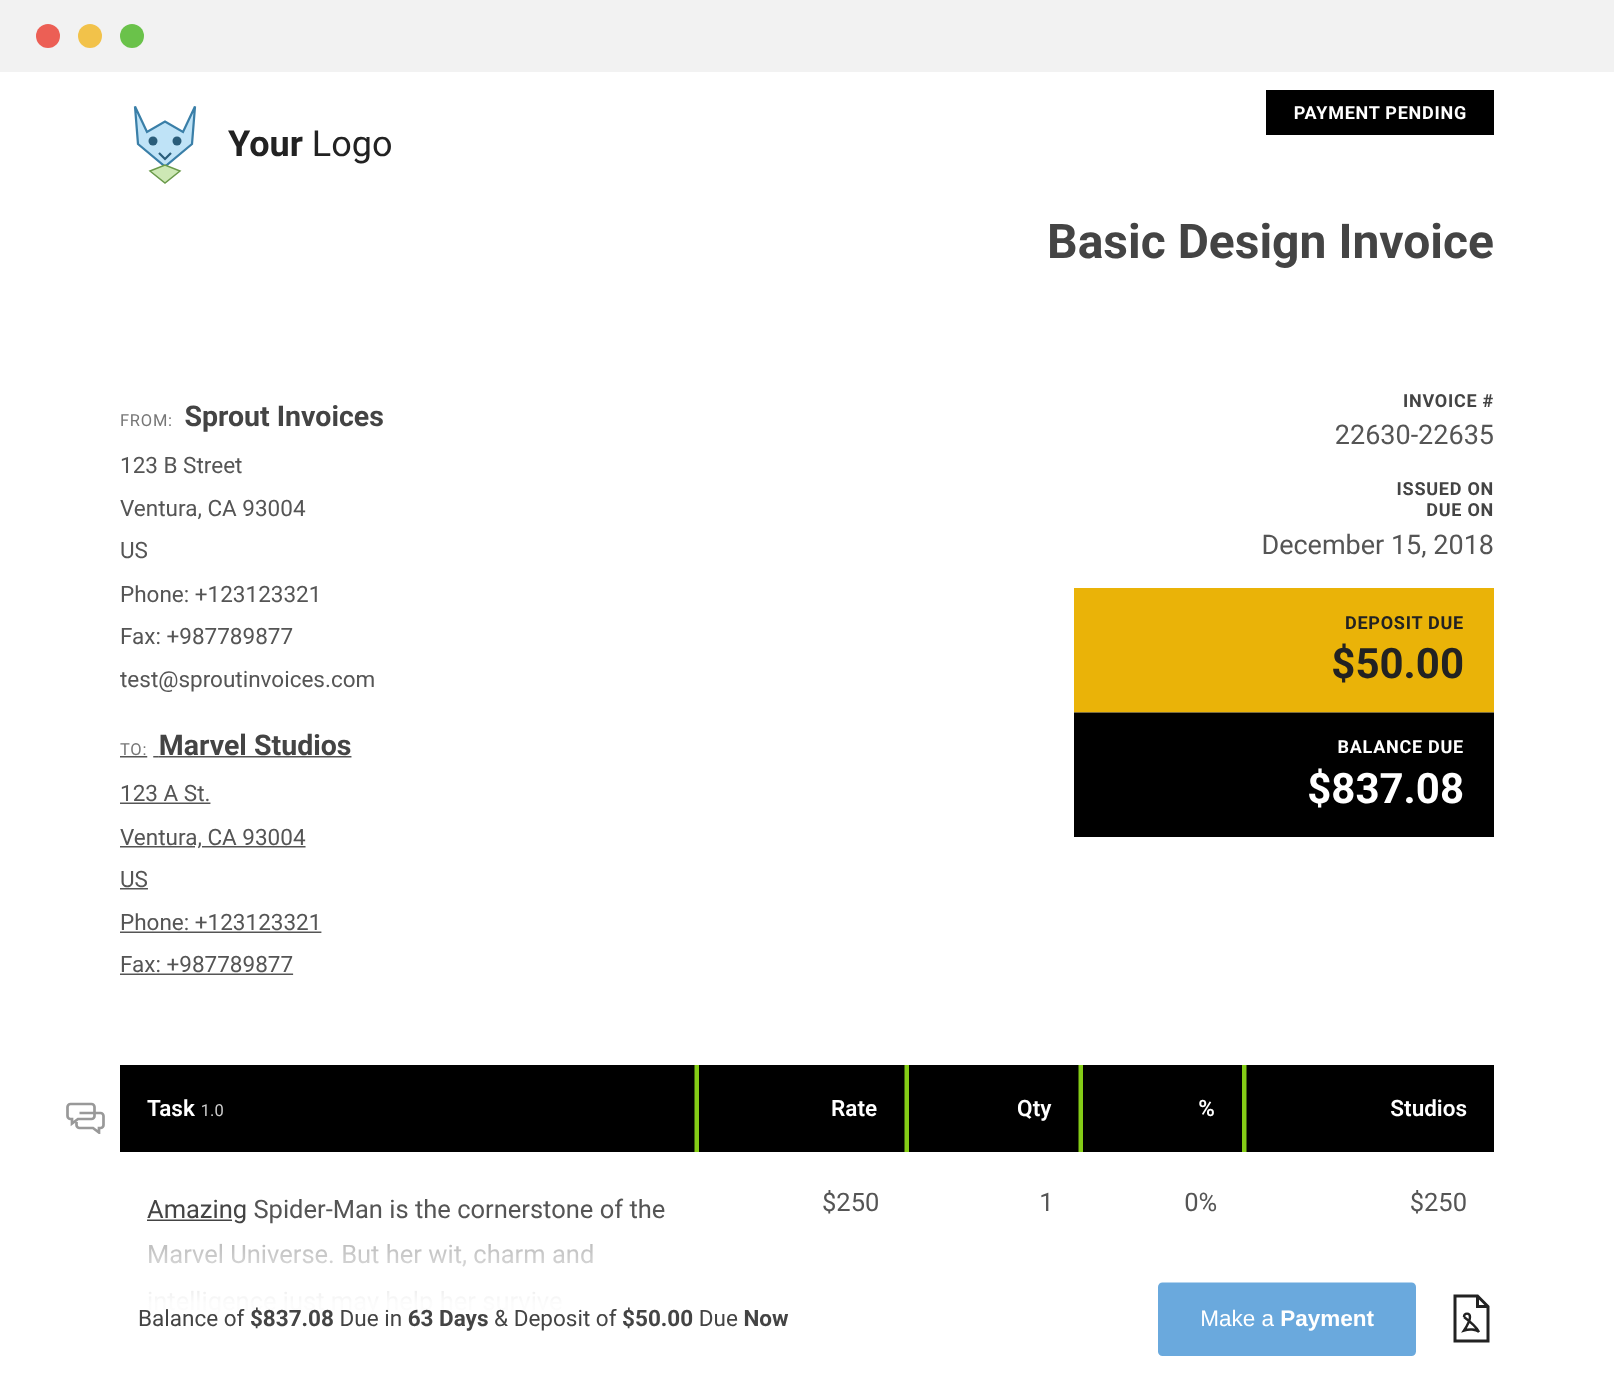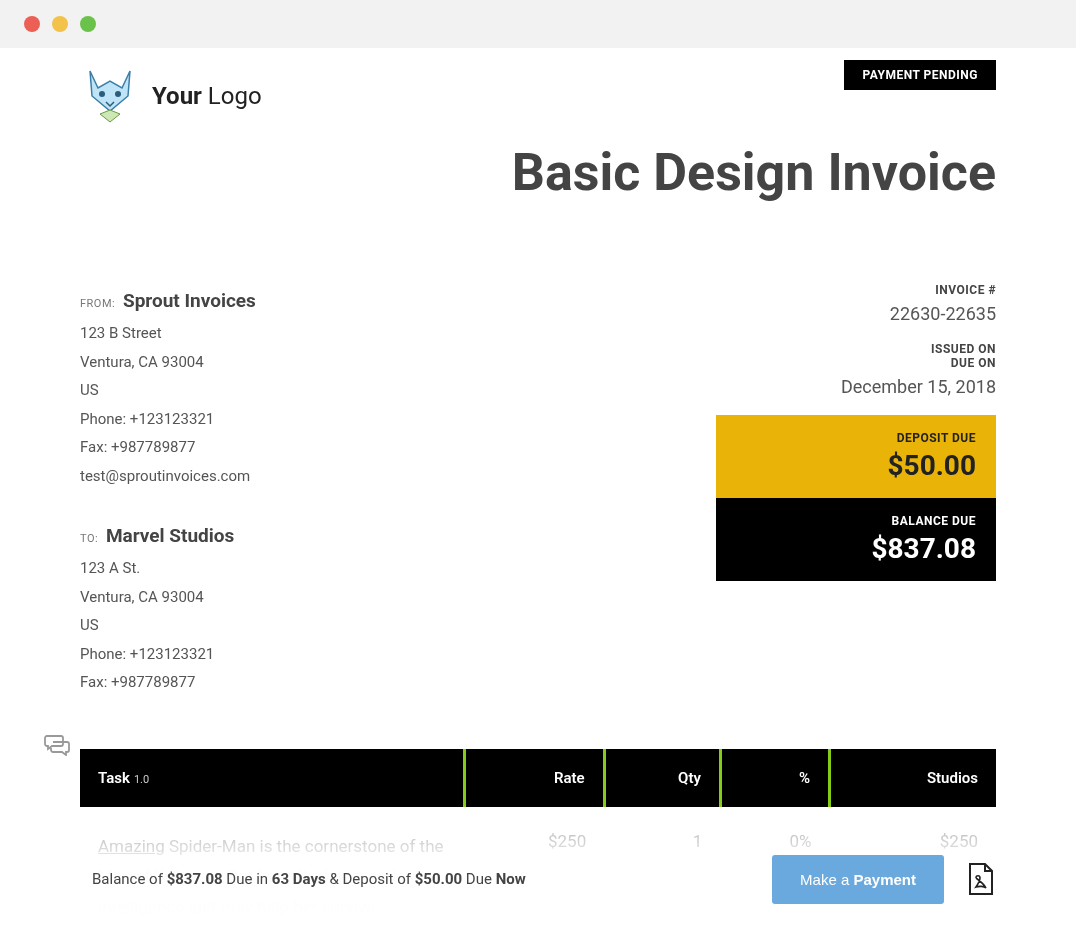--- a/index.html
+++ b/index.html
@@ -48,36 +48,36 @@
   .status-badge {
     background: #000;
     color: #fff;
     font-size: 12px;
     font-weight: 700;
     padding: 8px 18px;
     letter-spacing: 0.5px;
   }
   .invoice-title {
     text-align: right;
-    font-size: 52px;
+    font-size: 32px;
     font-weight: 700;
     color: #444;
     margin-top: 16px;
   }
 
   .info-row {
     display: flex;
     justify-content: space-between;
     margin-top: 80px;
     align-items: flex-start;
   }
   .from-to { font-size: 15px; color: #555; line-height: 1.9; }
   .small-label { font-size: 11px; color: #777; letter-spacing: 0.5px; margin-right: 4px;}
   .party-name { font-size: 19px; font-weight: 700; color: #444; }
-  .to-block { margin-top: 28px; }
+  .to-block { margin-top: 12px; text-decoration: underline; }
 
   .meta-col { text-align: right; width: 280px; }
   .meta-label { font-size: 12px; font-weight: 700; color: #444; letter-spacing: 0.5px; }
   .meta-value { font-size: 18px; color: #555; margin-top: 6px; margin-bottom: 18px; }
 
   .due-boxes { text-align: right; width: 280px; margin-top: 10px;}
   .due-box { padding: 16px 20px; }
   .due-box.grey { background: #eab308; color: #222; }
   .due-box.black { background: #000; color: #fff; }
   .due-box .lbl { font-size: 12px; font-weight: 700; letter-spacing: 0.5px; }

